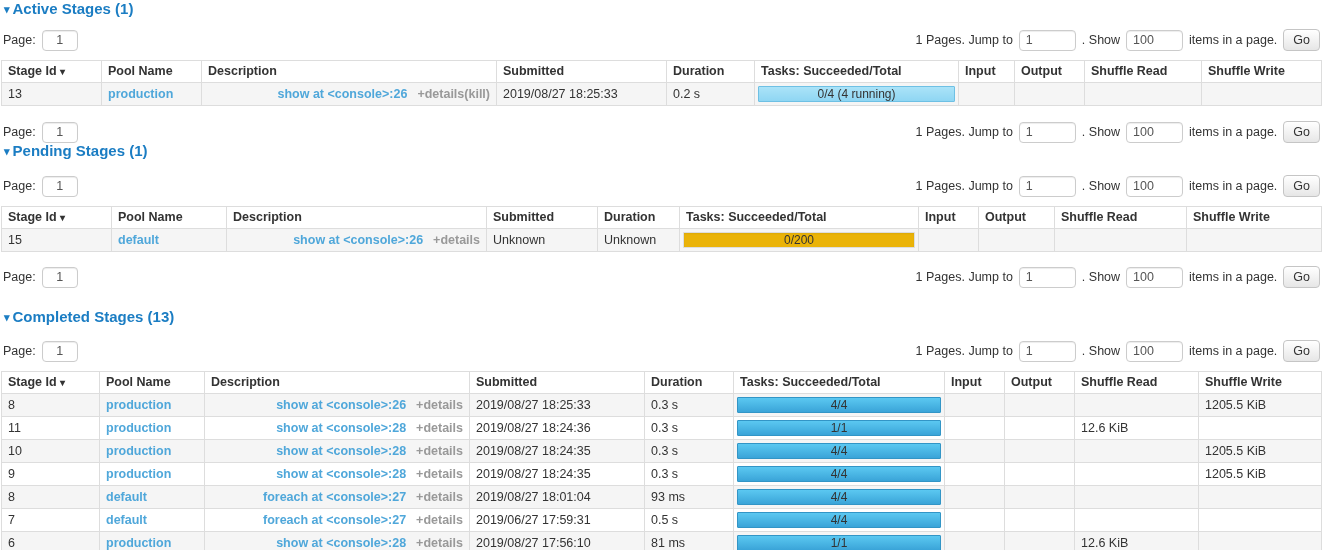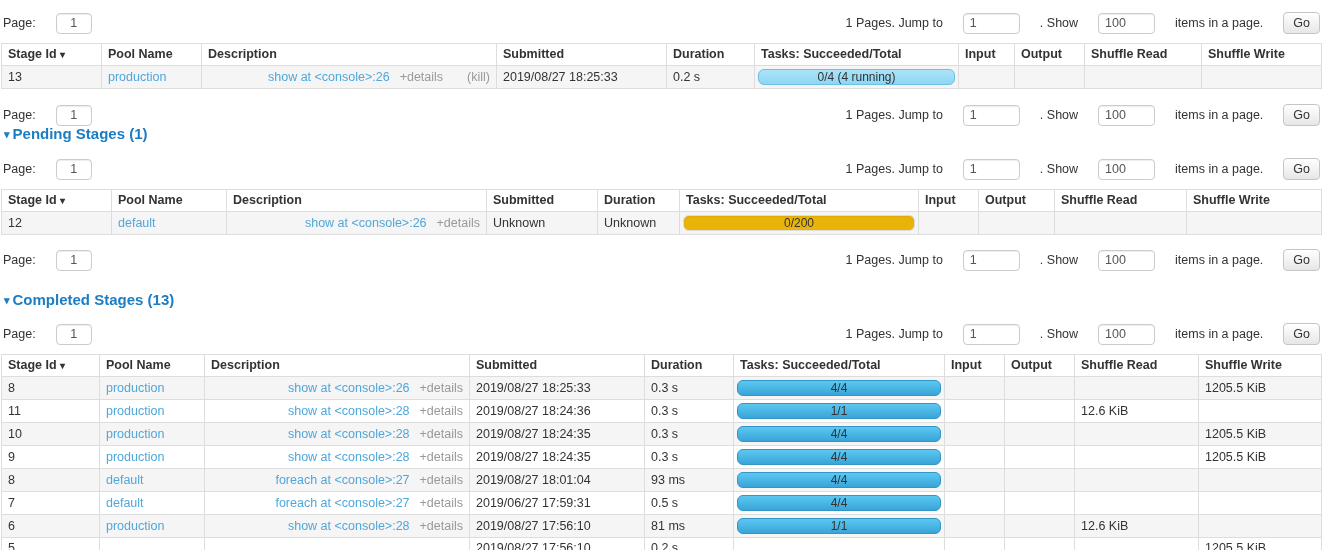--- a/index.html
+++ b/index.html
@@ -4,36 +4,36 @@
 <style>
   * { box-sizing: border-box; }
   html, body { margin: 0; padding: 0; }
   body {
     width: 1323px; height: 550px; overflow: hidden;
     background: #ffffff;
     font-family: "Liberation Sans", sans-serif;
     font-size: 12.5px; color: #333;
     padding: 1px 1px 0 1px;
   }
-  a { text-decoration: none; cursor: pointer; }
+  a { text-decoration: none; cursor: pointer; font-weight: bold; }
 
   .section-title {
     display: block; margin: 0 0 0 3px;
     color: #1b7dc3; font-weight: bold; font-size: 15px; line-height: 15px;
   }
   .section-title .arrow { font-size: 11px; margin-right: 3px; position: relative; top: -1px; }
 
   .mt11 { margin-top: 11px; } .mt15 { margin-top: 15px; }
   .mt14 { margin-top: 14px; } .mt12 { margin-top: 0; } .mt13 { margin-top: 21px; }
 
   .page-row {
     display: flex; justify-content: space-between; align-items: center;
     height: 22px; padding: 0 2px;
   }
-  .page-left, .page-right { display: flex; align-items: center; gap: 20px; white-space: nowrap; }
+  .page-left, .page-right { display: flex; align-items: center; gap: 6px; white-space: nowrap; }
   input.txt {
     border: 1px solid #ccc; border-radius: 4px; height: 21px; padding: 2px 6px;
     font-family: inherit; font-size: 12.5px; color: #555; background: #fff;
     box-shadow: inset 0 1px 1px rgba(0,0,0,0.075); outline: none;
   }
   .page-input { width: 36px; text-align: center; color: #999; }
   .jump-input, .show-input { width: 57px; }
   .go-btn {
     height: 22px; padding: 1px 9px; font-family: inherit; font-size: 12.5px; color: #333;
     background: linear-gradient(#ffffff, #e6e6e6); border: 1px solid #c5c5c5;
@@ -47,41 +47,42 @@
     overflow: hidden; white-space: nowrap;
   }
   th { font-weight: bold; color: #333; height: 21px; background: #fff; cursor: pointer; }
   td { height: 22px; }
   tbody tr:nth-child(odd) td { background: #f5f5f5; }
   td a { color: #4fa7da; }
   .muted { color: #999; }
   .sorticon { font-size: 10px; }
 
   .desc-flex { display: flex; justify-content: flex-end; align-items: center; gap: 10px; }
-  .desc-right { display: flex; gap: 24px; }
+  .desc-right { display: flex; gap: 0; }
 
   .task-cell { padding: 3px 3px; }
   .progress {
-    position: relative; height: 16px; border-radius: 6px;
+    position: relative; height: 16px; border-radius: 1px;
     text-align: center; font-size: 12px; line-height: 14px; color: #333;
     overflow: hidden;
   }
   .progress.done    { background: linear-gradient(#5bc8f1, #3aa4d8); border: 1px solid #3295c6; }
   .progress.running { background: linear-gradient(#abe3f8, #8fd6f3); border: 1px solid #6ec0e4; }
   .progress.empty   { background: #eab308; border: 1px solid #ddd; box-shadow: inset 0 1px 2px rgba(0,0,0,0.06); }
 
   
   .tbl-active   .c1{width:100px}.tbl-active   .c2{width:100px}.tbl-active   .c3{width:295px}.tbl-active   .c4{width:170px}.tbl-active   .c5{width:88px}.tbl-active   .c6{width:204px}.tbl-active   .c7{width:56px}.tbl-active   .c8{width:70px}.tbl-active   .c9{width:117px}
   .tbl-pending  .c1{width:110px}.tbl-pending  .c2{width:115px}.tbl-pending  .c3{width:260px}.tbl-pending  .c4{width:111px}.tbl-pending  .c5{width:82px}.tbl-pending  .c6{width:239px}.tbl-pending  .c7{width:60px}.tbl-pending  .c8{width:76px}.tbl-pending  .c9{width:132px}
   .tbl-completed .c1{width:98px}.tbl-completed .c2{width:105px}.tbl-completed .c3{width:265px}.tbl-completed .c4{width:175px}.tbl-completed .c5{width:89px}.tbl-completed .c6{width:211px}.tbl-completed .c7{width:60px}.tbl-completed .c8{width:70px}.tbl-completed .c9{width:124px}
 </style>
 </head>
 <body>
 
 <section>
+  <a class="section-title"><span class="arrow">▾</span><span>Active Stages (1)</span></a>
 
   <div class="page-row mt11">
     <div class="page-left">
       <span>Page:</span>
       <input class="txt page-input" value="1" style="">
     </div>
     <div class="page-right">
       <span>1 Pages. Jump to</span>
       <input class="txt jump-input" value="1" style="">
       <span>. Show</span>
@@ -200,21 +201,21 @@
         <th>Duration</th>
         <th>Tasks: Succeeded/Total</th>
         <th>Input</th>
         <th>Output</th>
         <th>Shuffle Read</th>
         <th>Shuffle Write</th>
       </tr>
     </thead>
     <tbody>
       <tr>
-        <td>12</td>
+        <td>15</td>
         <td><a>default</a></td>
         <td>
           <div class="desc-flex">
             <a>show at &lt;console&gt;:26</a>
             <span class="desc-right">
               <a class="muted">+details</a>
             </span>
           </div>
         </td>
         <td>Unknown</td>

